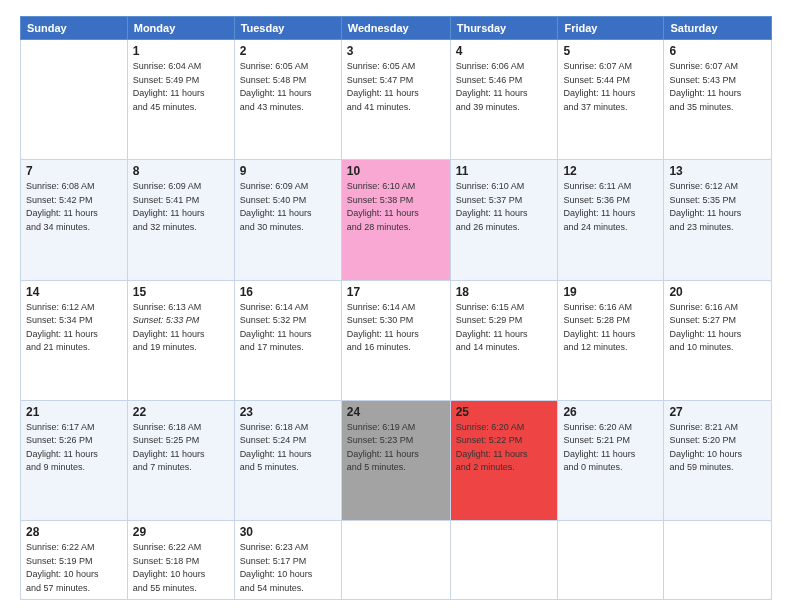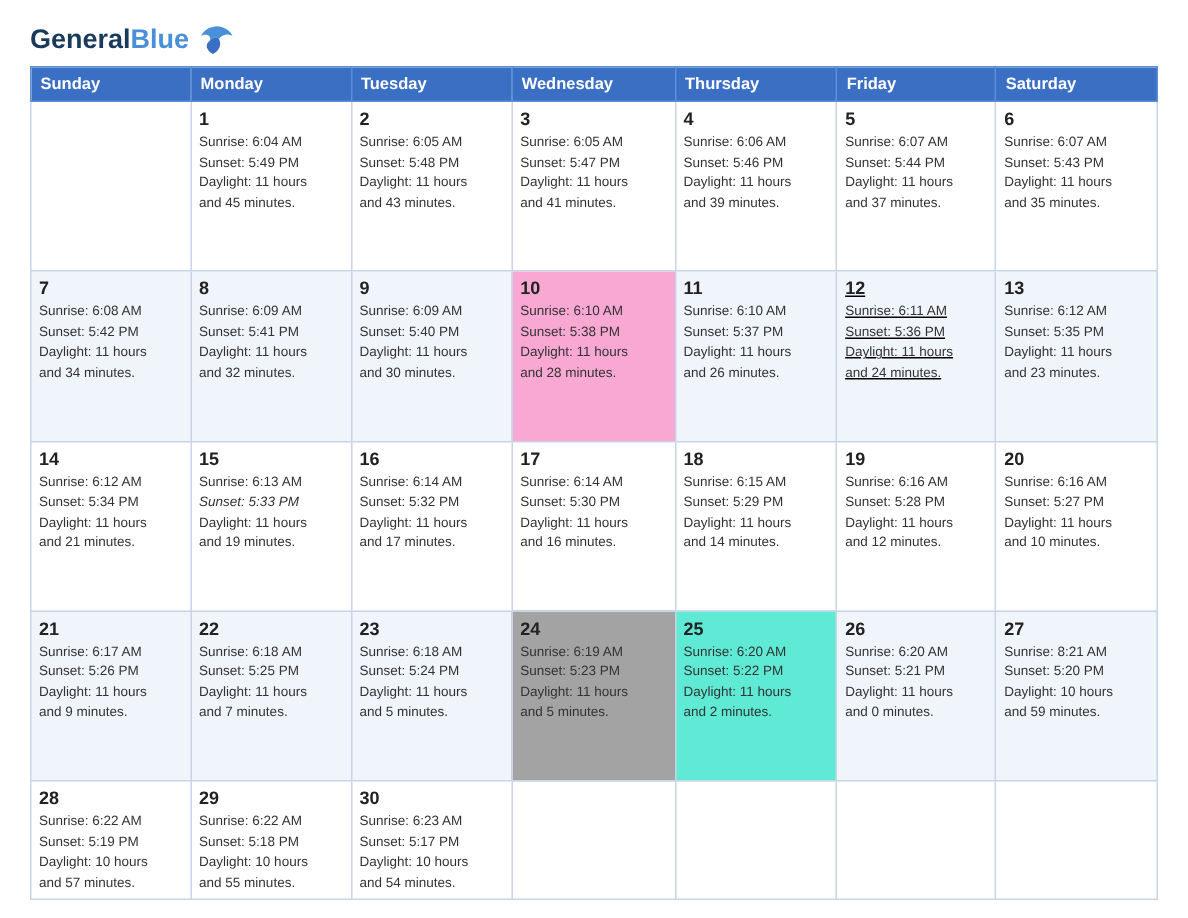--- a/index.html
+++ b/index.html
@@ -90,37 +90,20 @@
       background: #f9fafc;
     }
     .last-row td {
       height: 70px;
     }
   </style>
 </head>
 <body>
 
 <div class="page">
-  <div class="header">
-    <div class="logo">
-      <div style="display:flex;align-items:center;gap:2px;">
-        <div style="display:flex;flex-direction:column;line-height:1.05;">
-          <span class="logo-text">General<span>Blue</span></span>
-        </div>
-        <svg width="28" height="22" viewBox="0 0 28 22">
-          <path d="M14 2 C18 0, 26 4, 27 8 C24 6, 20 7, 18 10 C16 8, 14 9, 12 11 C13 8, 10 6, 6 8 C8 4, 12 2, 14 2Z" fill="#4a90d9"></path>
-          <path d="M18 10 C20 14, 18 18, 14 20 C10 18, 8 14, 12 11 C14 9, 16 8, 18 10Z" fill="#3a6fc4"></path>
-        </svg>
-      </div>
-    </div>
-    <div class="title-block">
-      <div class="month-title"></div>
-      <div class="location-title"></div>
-    </div>
-  </div>
 
   <table class="calendar-table">
     <thead>
       <tr>
       <th>Sunday</th>
           <th>Monday</th>
           <th>Tuesday</th>
           <th>Wednesday</th>
           <th>Thursday</th>
           <th>Friday</th>
@@ -224,21 +207,21 @@
           </td>
           <td style="background: rgb(240, 244, 251);">
             <div class="day-number">11</div>
             <div class="day-info">
               <span style="display: block;">Sunrise: 6:10 AM</span>
               <span style="display: block;">Sunset: 5:37 PM</span>
               <span style="display: block;">Daylight: 11 hours</span>
               <span style="display: block;">and 26 minutes.</span>
             </div>
           </td>
-          <td style="background: rgb(240, 244, 251); text-decoration: underline;">
+          <td style="background: rgb(240, 244, 251);">
             <div class="day-number">12</div>
             <div class="day-info">
               <span style="display: block;">Sunrise: 6:11 AM</span>
               <span style="display: block;">Sunset: 5:36 PM</span>
               <span style="display: block;">Daylight: 11 hours</span>
               <span style="display: block;">and 24 minutes.</span>
             </div>
           </td>
           <td style="background: rgb(240, 244, 251);">
             <div class="day-number">13</div>
@@ -345,21 +328,21 @@
           </td>
           <td style="background: #a3a3a3;">
             <div class="day-number">24</div>
             <div class="day-info">
               <span style="display: block;">Sunrise: 6:19 AM</span>
               <span style="display: block;">Sunset: 5:23 PM</span>
               <span style="display: block;">Daylight: 11 hours</span>
               <span style="display: block;">and 5 minutes.</span>
             </div>
           </td>
-          <td style="background: #5eead4;">
+          <td style="background: #ef4444;">
             <div class="day-number">25</div>
             <div class="day-info">
               <span style="display: block;">Sunrise: 6:20 AM</span>
               <span style="display: block;">Sunset: 5:22 PM</span>
               <span style="display: block;">Daylight: 11 hours</span>
               <span style="display: block;">and 2 minutes.</span>
             </div>
           </td>
           <td style="background: rgb(240, 244, 251);">
             <div class="day-number">26</div>

